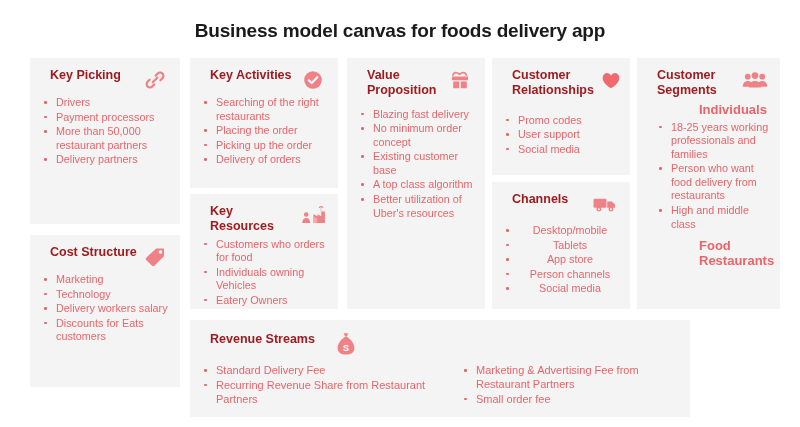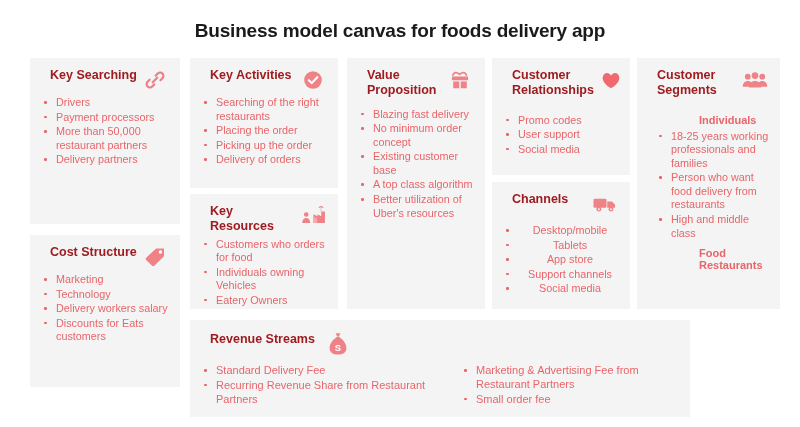--- a/index.html
+++ b/index.html
@@ -94,23 +94,23 @@
     width: 2.6px;
     height: 2.6px;
     border-radius: 50%;
     background: #e8656a;
   }
   ul.bullets.indent li { padding-left: 26px; }
   ul.bullets.indent li::before { left: 14px; }
 
   .sub-head {
     color: #e8656a;
-    font-size: 11px;
+    font-size: 13px;
     font-weight: bold;
-    margin: 16px 0 1px 6px;
+    margin: 4px 0 1px 6px;
     padding-left: 48px;
   }
   .sub-head.tight { margin-top: 7px; }
 
   
   .rev-cols {
     display: flex;
     margin-top: 4px;
   }
   .rev-col-left { width: 250px; flex: 0 0 250px; }
@@ -119,21 +119,21 @@
 </style>
 </head>
 <body>
 
 <div id="canvas-root">
 
   <div class="page-title">Business model canvas for foods delivery app</div>
 
   <div class="panel" style="left:30px; top:58px; width:150px; height:166px;">
     <div class="panel-head">
-      <div class="panel-title">Key Searching</div>
+      <div class="panel-title">Key Picking</div>
       <div class="panel-icon">
         <svg width="22" height="22" viewBox="0 0 24 24" fill="none" stroke="#ef7f84" stroke-width="2.4" stroke-linecap="round">
           <path d="M9.5 14.5 L14.5 9.5"></path>
           <path d="M12.8 7.2 L15 5 a3.6 3.6 0 0 1 5.1 5.1 L17.9 12.3"></path>
           <path d="M11.2 16.8 L9 19 a3.6 3.6 0 0 1 -5.1 -5.1 L6.1 11.7"></path>
         </svg>
       </div>
     </div>
     <ul class="bullets">
       <li>Drivers</li>
@@ -247,21 +247,21 @@
           <circle cx="20.4" cy="15.6" r="2.6" fill="#ef8287"></circle>
           <circle cx="7.4" cy="15.6" r="1.1" fill="#f4f4f4"></circle>
           <circle cx="20.4" cy="15.6" r="1.1" fill="#f4f4f4"></circle>
         </svg>
       </div>
     </div>
     <ul class="bullets" style="margin-top:8px;text-align:center;">
       <li>Desktop/mobile</li>
       <li>Tablets</li>
       <li>App store</li>
-      <li>Support channels</li>
+      <li>Person channels</li>
       <li>Social media</li>
     </ul>
   </div>
 
   <div class="panel" style="left:637px; top:58px; width:143px; height:251px;">
     <div class="panel-head">
       <div class="panel-title">Customer Segments</div>
       <div class="panel-icon">
         <svg width="26" height="20" viewBox="0 0 28 20">
           <circle cx="6.2" cy="6.4" r="3.1" fill="#ef8287"></circle>
@@ -276,21 +276,21 @@
     <div class="sub-head">Individuals</div>
     <ul class="bullets indent">
       <li>18-25 years working professionals and families</li>
       <li>Person who want food delivery from restaurants</li>
       <li>High and middle class</li>
     </ul>
     <div class="sub-head tight">Food Restaurants</div>
   </div>
 
   <div class="panel" style="left:190px; top:320px; width:500px; height:97px; padding-top:12px;">
-    <div class="panel-head" style="justify-content:flex-start; gap:10px;">
+    <div class="panel-head" style="justify-content:flex-start; gap:18px;">
       <div class="panel-title" style="max-width:none;">Revenue Streams</div>
       <div class="panel-icon">
         <svg width="22" height="24" viewBox="0 0 22 24">
           <path d="M8.6 1.2 L13.4 1.2 L12 4.2 L10 4.2 Z" fill="#ef8287"></path>
           <path d="M11 4.2 c5.6 3.2 8.4 7.8 8.4 12 c0 4 -3.4 6.4 -8.4 6.4 c-5 0 -8.4 -2.4 -8.4 -6.4 c0 -4.2 2.8 -8.8 8.4 -12 Z" fill="#ef8287"></path>
           <text x="11" y="19.4" font-family="Liberation Sans, sans-serif" font-size="9.4" font-weight="bold" fill="#ffffff" text-anchor="middle">S</text>
         </svg>
       </div>
     </div>
     <div class="rev-cols">

